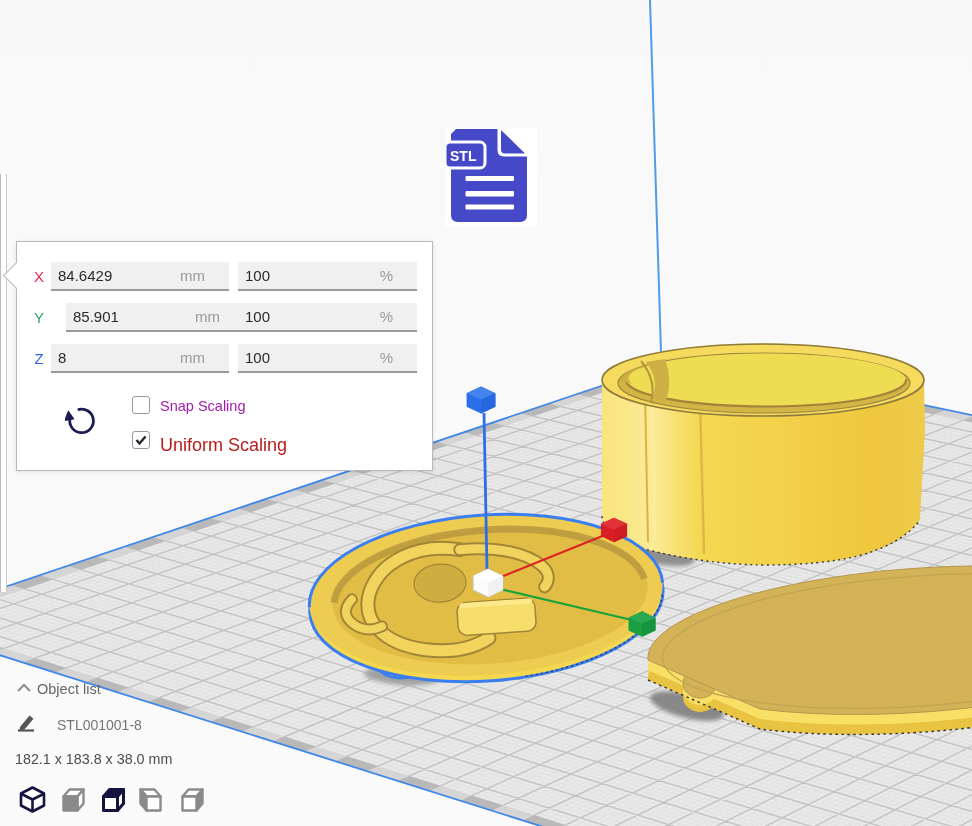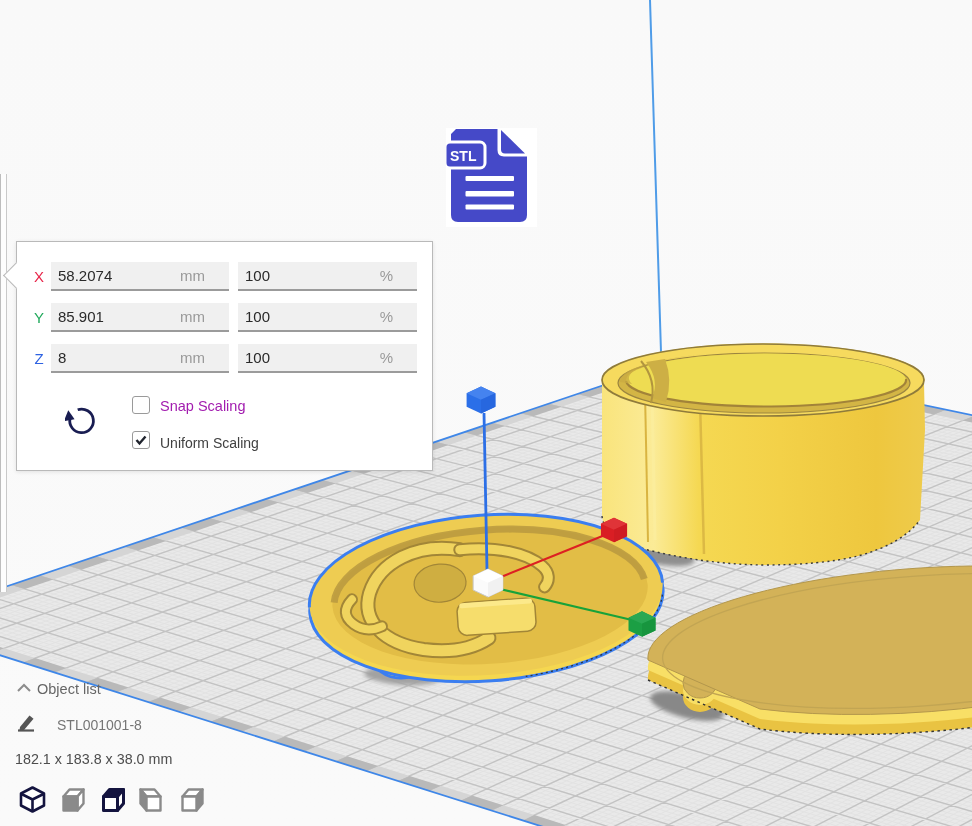--- a/index.html
+++ b/index.html
@@ -129,44 +129,44 @@
  <text x="4" y="32.5" font-family="'Liberation Sans',sans-serif" font-size="14" font-weight="bold" fill="#ffffff">STL</text>
  <rect x="19.5" y="48" width="48.5" height="5" rx="1" fill="#ffffff"></rect>
  <rect x="19.5" y="63" width="48.5" height="5.5" rx="1" fill="#ffffff"></rect>
  <rect x="19.5" y="76.5" width="48.5" height="5" rx="1" fill="#ffffff"></rect>
 </svg>
 
 <div style="position:absolute;left:16px;top:241px;width:415px;height:228px;background:#fff;border:1px solid #b9b9b9;box-shadow:0 1px 4px rgba(0,0,0,0.10)">
  <div style="position:absolute;left:-10px;top:24px;width:18px;height:18px;background:#fff;border-left:1px solid #b9b9b9;border-bottom:1px solid #b9b9b9;transform:rotate(45deg)"></div>
 
   <div style="position:absolute;left:14px;top:20px;width:16px;height:29px;line-height:29px;text-align:center;font-size:15px;color:#e8274b">X</div>
-  <div class="fld" style="left:34px;top:20px;width:178px"><span class="val">58.2074</span><span class="unit">mm</span></div>
+  <div class="fld" style="left:34px;top:20px;width:178px"><span class="val">84.6429</span><span class="unit">mm</span></div>
   <div class="fld" style="left:221px;top:20px;width:179px"><span class="val">100</span><span class="unit">%</span></div>
 
   <div style="position:absolute;left:14px;top:61px;width:16px;height:29px;line-height:29px;text-align:center;font-size:15px;color:#21a95c">Y</div>
-  <div class="fld" style="left:34px;top:61px;width:178px"><span class="val">85.901</span><span class="unit">mm</span></div>
+  <div class="fld" style="left:49px;top:61px;width:178px"><span class="val">85.901</span><span class="unit">mm</span></div>
   <div class="fld" style="left:221px;top:61px;width:179px"><span class="val">100</span><span class="unit">%</span></div>
 
   <div style="position:absolute;left:14px;top:102px;width:16px;height:29px;line-height:29px;text-align:center;font-size:15px;color:#2d62e2">Z</div>
   <div class="fld" style="left:34px;top:102px;width:178px"><span class="val">8</span><span class="unit">mm</span></div>
   <div class="fld" style="left:221px;top:102px;width:179px"><span class="val">100</span><span class="unit">%</span></div>
  <svg width="34" height="34" viewBox="0 0 34 34" style="position:absolute;left:48px;top:163px">
    <g transform="rotate(-35 17 17)">
           <path d="M9.5,7 A11.8,11.8 0 1 0 20.5,4.5" fill="none" stroke="#191d52" stroke-width="2.8"></path>
    <path d="M12.5,-0.5 L12.5,10.5 L2.5,6 Z" fill="#191d52"></path>
         </g>
  </svg>
  <div class="cb" style="left:115px;top:154px"></div>
  <div style="position:absolute;left:143px;top:156px;font-size:14.5px;color:#a21caf">Snap Scaling</div>
  <div class="cb" style="left:115px;top:189px">
    <svg width="16" height="16" viewBox="0 0 16 16">
           <path d="M3.5,8 L6.5,11.5 L12.5,4.5" fill="none" stroke="#20242e" stroke-width="2.4"></path>
         </svg>
  </div>
- <div style="position:absolute;left:143px;top:193px;font-size:14px;color:#404040">Uniform Scaling</div>
+ <div style="position:absolute;left:143px;top:193px;font-size:18px;color:#b91c1c">Uniform Scaling</div>
 </div>
 
 <svg width="16" height="12" viewBox="0 0 16 12" style="position:absolute;left:16px;top:682px">
   <path d="M2,9 L8,3 L14,9" fill="none" stroke="#8c8c8c" stroke-width="2"></path>
 </svg>
 <div style="position:absolute;left:37px;top:681px;font-size:14.5px;color:#666">Object list</div>
 <svg width="22" height="20" viewBox="0 0 22 20" style="position:absolute;left:17px;top:713px">
   <path d="M1,17.5 L17,17.5" stroke="#555" stroke-width="2.2"></path>
   <path d="M3,14 L12.5,2.5 L16.5,5.8 L7,17 L2.5,17.5 Z" fill="#555"></path>
 </svg>

